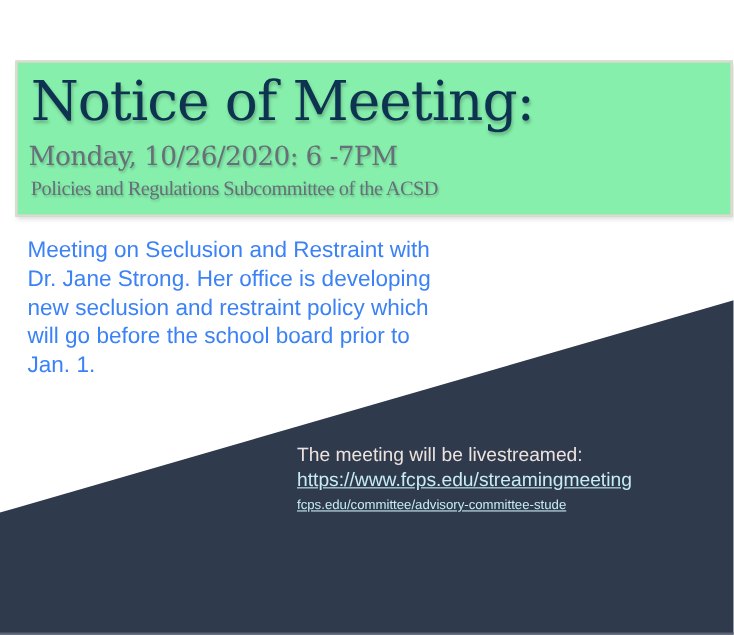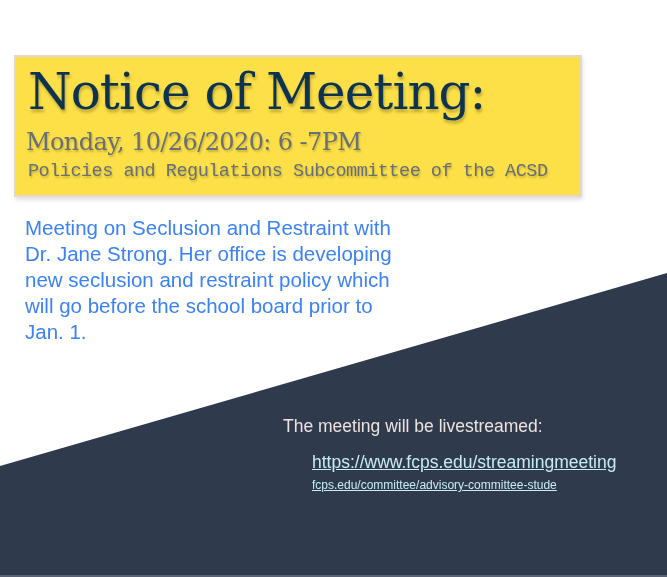--- a/index.html
+++ b/index.html
@@ -6,24 +6,24 @@
     body {
       width: 667px; height: 577px; position: relative; overflow: hidden;
       background: #ffffff;
       font-family: "Liberation Sans", sans-serif;
     }
     .diag {
       position: absolute; left: 0; top: 0; width: 667px; height: 577px;
       z-index: 0;
     }
     .title-box {
-      position: absolute; left: 14px; top: 55px; width: 568px; height: 142px;
+      position: absolute; left: 14px; top: 55px; width: 652px; height: 142px;
       border: 2px solid #e3d8d0;
       box-sizing: border-box;
-      background: #fde047;
+      background: #86efac;
       box-shadow: 1px 3px 4px rgba(0,0,0,0.12);
       z-index: 1;
     }
     .title {
       position: absolute; left: 12px; top: 4px;
       font-family: "DejaVu Serif", serif;
       font-size: 50px; line-height: 62px;
       color: #0e3350;
       letter-spacing: -1px;
       text-shadow: 1px 3px 3px rgba(0,0,0,0.25);
@@ -33,48 +33,47 @@
       position: absolute; left: 10px; top: 70px;
       font-family: "DejaVu Serif", serif;
       font-size: 24px; line-height: 30px;
       color: #676f78;
       letter-spacing: -0.6px;
       text-shadow: 1px 2px 2px rgba(0,0,0,0.2);
       white-space: nowrap;
     }
     .subtitle {
       position: absolute; left: 12px; top: 102px;
-      font-family: Liberation Mono, monospace;
+      font-family: Liberation Serif, serif;
       font-size: 18.5px; line-height: 26px;
       color: #676f78;
       letter-spacing: -0.5px;
       text-shadow: 1px 2px 2px rgba(0,0,0,0.2);
       white-space: nowrap;
       text-align: center;
     }
     .description {
       position: absolute; left: 25px; top: 215px; width: 380px;
       font-size: 20.5px; line-height: 26px;
       color: #3b82f6;
       z-index: 1;
     }
     .info {
       position: absolute; left: 270px; top: 402px; width: 390px;
       font-size: 17.5px; line-height: 23px;
       color: #ece3df;
       z-index: 1;
     }
-    .info p { margin: 13px; }
+    .info p { margin: 0; }
     .info .block2 { margin-top: 16px; }
     .link {
       color: #c6ecf7;
       text-decoration: underline;
       cursor: pointer;
       display: block;
-      margin-left: 42px;
     }
     .link.small { font-size: 12px; line-height: 22px; }
     .bottom-line {
       position: absolute; left: 0; bottom: 0; width: 667px; height: 2px;
       background: #5a6375; z-index: 1;
     }
   </style>
 </head>
 <body>
 

